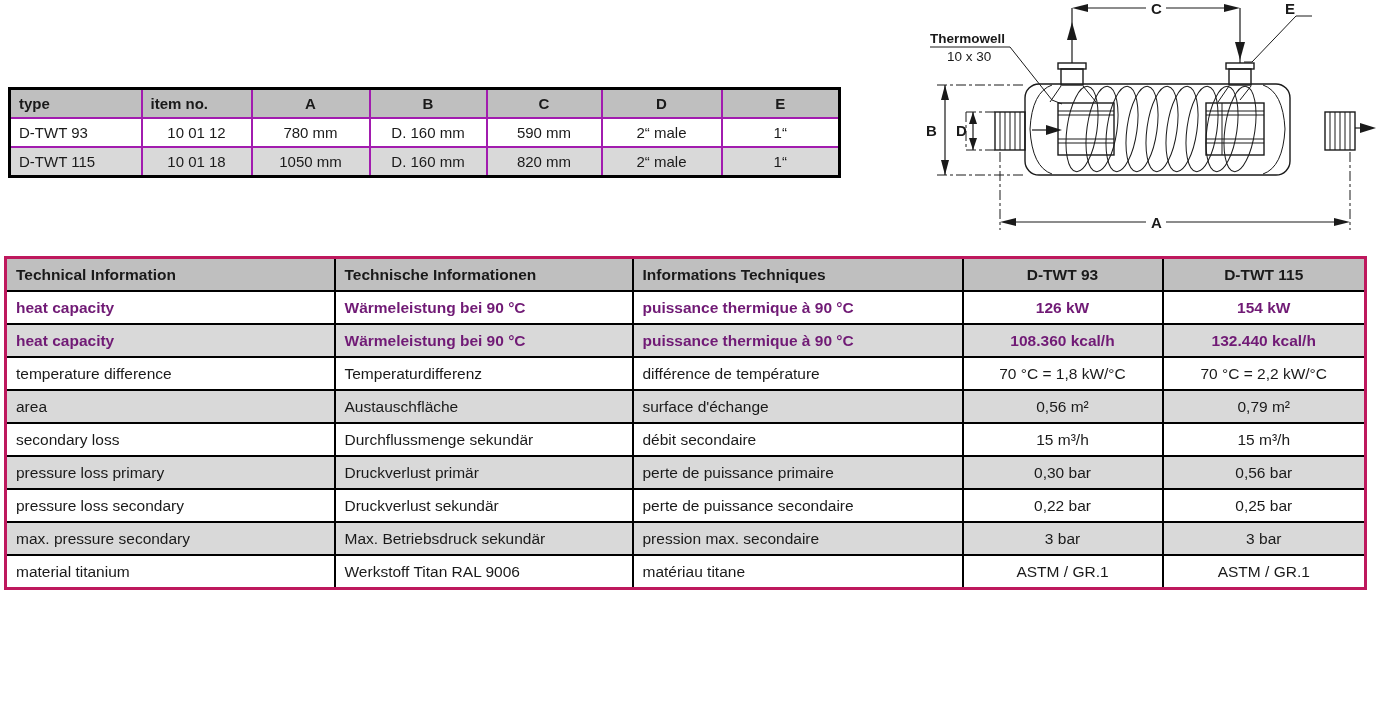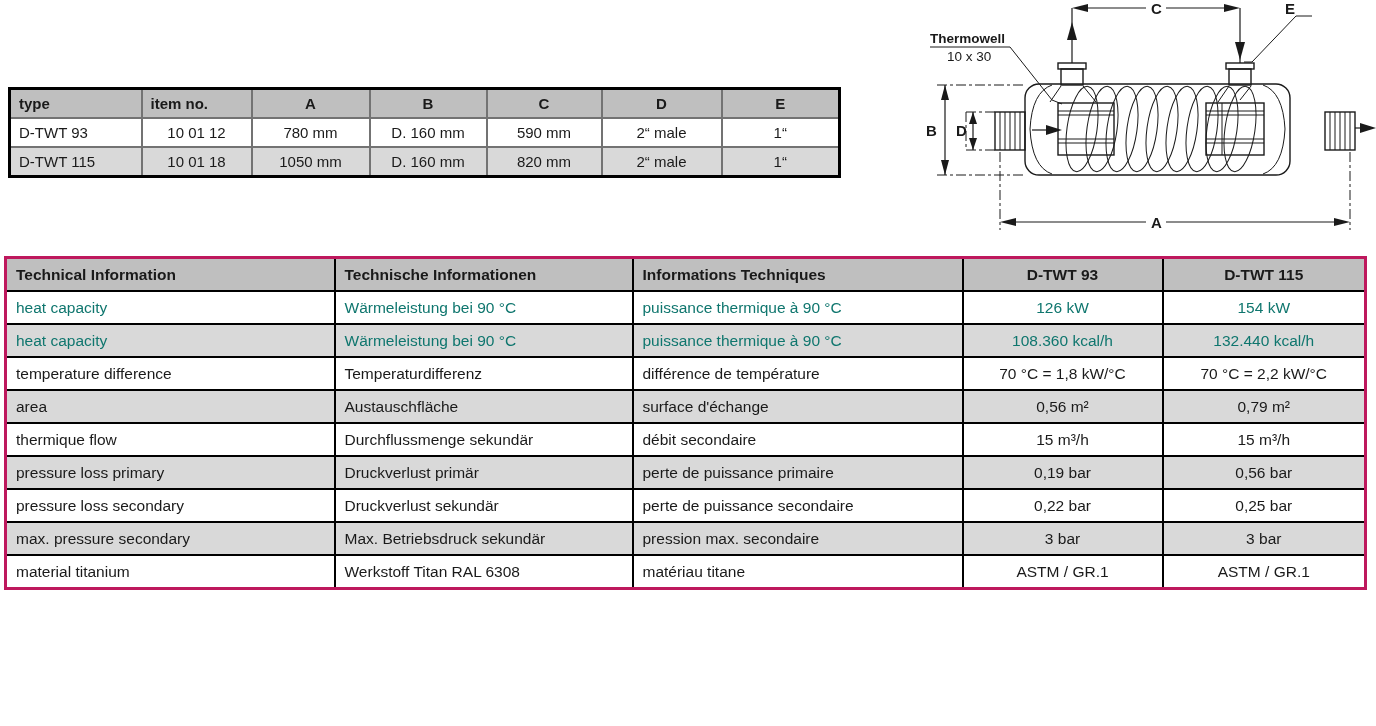--- a/index.html
+++ b/index.html
@@ -5,37 +5,37 @@
   html,body{margin:0;padding:0;}
   body{
     width:1376px;height:726px;background:#ffffff;
     font-family:"Liberation Sans",sans-serif;color:#1a1a1a;
     position:relative;overflow:hidden;
   }
   
   table{border-collapse:collapse;table-layout:fixed;}
   .dim-table{position:absolute;left:8px;top:87px;width:830px;border:3px solid #000;}
   .dim-table th,.dim-table td{
-    border:2px solid #737373;font-size:15px;height:25px;padding:1px 8px;
+    border:2px solid #a21caf;font-size:15px;height:25px;padding:1px 8px;
     text-align:center;white-space:nowrap;overflow:hidden;
   }
   .dim-table th{background:#bfbfbf;font-weight:bold;}
   .dim-table th.l,.dim-table td.l{text-align:left;}
   .dim-table tbody tr:nth-child(2){background:#d9d9d9;}
 
   
   .tech-table{position:absolute;left:4px;top:256px;width:1360px;border:3px solid #be185d;}
   .tech-table th,.tech-table td{
     border:2px solid #000;font-size:15.5px;height:29px;padding:1px 9px;
     text-align:left;white-space:nowrap;overflow:hidden;
   }
   .tech-table th{background:#bfbfbf;font-weight:bold;}
   .tech-table th.c,.tech-table td.c{text-align:center;}
   .tech-table tbody tr:nth-child(even){background:#d9d9d9;}
-  .tech-table tr.hl td{color:#0f766e;font-weight:normal;}
+  .tech-table tr.hl td{color:#701a75;font-weight:bold;}
 
   
   .diagram{position:absolute;left:900px;top:0px;width:476px;height:245px;}
   .diagram svg{display:block;width:476px;height:245px;}
   .dline{stroke:#1a1a1a;stroke-width:1.4;fill:none;}
   .thin{stroke:#1a1a1a;stroke-width:1;fill:none;}
   .dimln{stroke:#1a1a1a;stroke-width:1.2;fill:none;}
   .dashdot{stroke:#1a1a1a;stroke-width:1;fill:none;stroke-dasharray:10 3 3 3;}
   .ah{fill:#1a1a1a;stroke:none;}
   .dimtxt{font:bold 15px "Liberation Sans",sans-serif;fill:#1a1a1a;}
@@ -210,50 +210,50 @@
         <td class="c">70 °C = 2,2 kW/°C</td>
       </tr>
       <tr>
         <td>area</td>
         <td>Austauschfläche</td>
         <td>surface d'échange</td>
         <td class="c">0,56 m²</td>
         <td class="c">0,79 m²</td>
       </tr>
       <tr>
-        <td>thermique flow</td>
+        <td>secondary loss</td>
         <td>Durchflussmenge sekundär</td>
         <td>débit secondaire</td>
         <td class="c">15 m³/h</td>
         <td class="c">15 m³/h</td>
       </tr>
       <tr>
         <td>pressure loss primary</td>
         <td>Druckverlust primär</td>
         <td>perte de puissance primaire</td>
-        <td class="c">0,19 bar</td>
+        <td class="c">0,30 bar</td>
         <td class="c">0,56 bar</td>
       </tr>
       <tr>
         <td>pressure loss secondary</td>
         <td>Druckverlust sekundär</td>
         <td>perte de puissance secondaire</td>
         <td class="c">0,22 bar</td>
         <td class="c">0,25 bar</td>
       </tr>
       <tr>
         <td>max. pressure secondary</td>
         <td>Max. Betriebsdruck sekundär</td>
         <td>pression max. secondaire</td>
         <td class="c">3 bar</td>
         <td class="c">3 bar</td>
       </tr>
       <tr>
         <td>material titanium</td>
-        <td>Werkstoff Titan RAL 6308</td>
+        <td>Werkstoff Titan RAL 9006</td>
         <td>matériau titane</td>
         <td class="c">ASTM / GR.1</td>
         <td class="c">ASTM / GR.1</td>
       </tr>
     </tbody>
   </table>
 
 </div>
 
 </body></html>

